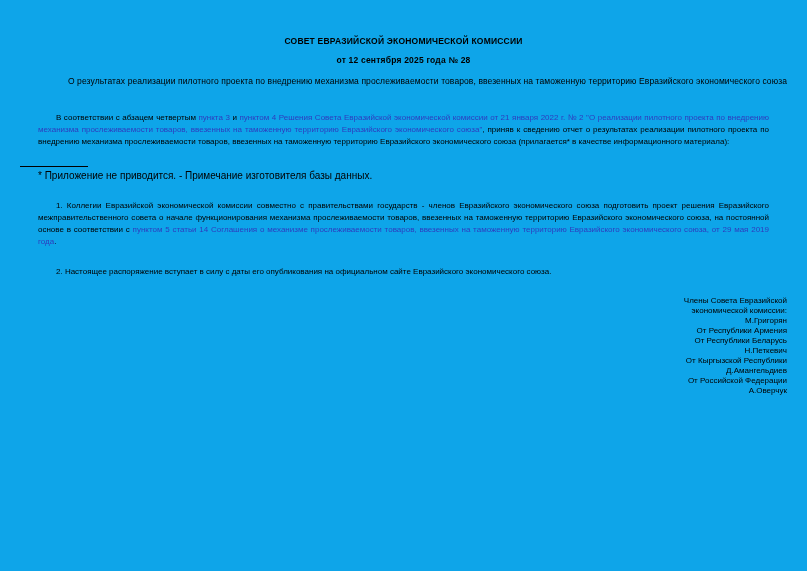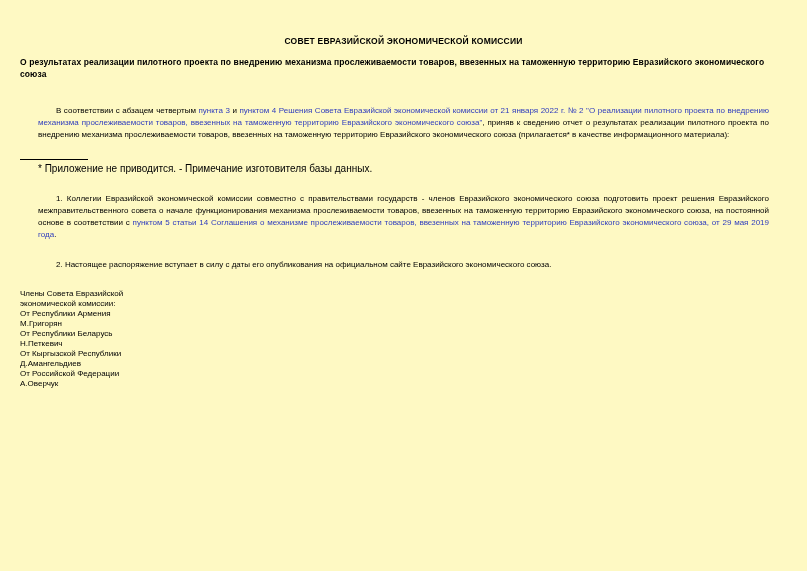--- a/index.html
+++ b/index.html
@@ -4,38 +4,38 @@
 <style>
   html, body {
     margin: 0;
     padding: 0;
     background: #ffffff;
   }
   .page {
     position: relative;
     width: 807px;
     height: 571px;
-    background: #fef9c3;
+    background: #0ea5e9;
     font-family: "Liberation Sans", sans-serif;
     color: #000000;
     box-sizing: border-box;
     padding: 37px 20px 0 20px;
     overflow: hidden;
   }
   .doc-header .h-line {
     text-align: center;
     font-weight: bold;
     font-size: 8.5px;
     line-height: 9px;
     margin-bottom: 10px;
     letter-spacing: 0.2px;
   }
   .doc-title {
-    text-align: left;
-    font-weight: bold;
+    text-align: right;
+    font-weight: normal;
     font-size: 8.5px;
     line-height: 12px;
     letter-spacing: 0.1px;
   }
   .para {
     margin: 18px;
     font-size: 8px;
     line-height: 12px;
     text-align: justify;
     text-indent: 18px;
@@ -53,54 +53,55 @@
     margin: 0 0 3px 0;
   }
   .footnote {
     font-size: 10px;
     line-height: 12px;
     text-indent: 18px;
   }
   .items { margin-top: 0px; }
   .signature {
     margin-top: 4px;
-    text-align: left;
+    text-align: right;
     font-size: 8px;
     line-height: 10px;
   }
   .signature .sig-line { white-space: pre; }
 </style>
 </head>
 <body>
 
 <div class="page">
 
   <div class="doc-header">
     <div class="h-line">СОВЕТ ЕВРАЗИЙСКОЙ ЭКОНОМИЧЕСКОЙ КОМИССИИ</div>
+    <div class="h-line">от 12 сентября 2025 года № 28</div>
   </div>
 
   <div class="doc-title">О результатах реализации пилотного проекта по внедрению механизма прослеживаемости товаров, ввезенных на таможенную территорию Евразийского экономического союза</div>
 
   <p class="para preamble"><span>В соответствии с абзацем четвертым </span><span class="doclink">пункта 3</span><span> и </span><span class="doclink">пунктом 4 Решения Совета Евразийской экономической комиссии от 21 января 2022 г. № 2 "О реализации пилотного проекта по внедрению механизма прослеживаемости товаров, ввезенных на таможенную территорию Евразийского экономического союза"</span><span>, приняв к сведению отчет о результатах реализации пилотного проекта по внедрению механизма прослеживаемости товаров, ввезенных на таможенную территорию Евразийского экономического союза (прилагается* в качестве информационного материала):</span></p>
 
   <div class="footnote-block">
     <div class="footnote-rule"></div>
     <div class="footnote">* Приложение не приводится. - Примечание изготовителя базы данных.</div>
   </div>
 
   <div class="items">
     <p class="para"><span>1. Коллегии Евразийской экономической комиссии совместно с правительствами государств - членов Евразийского экономического союза подготовить проект решения Евразийского межправительственного совета о начале функционирования механизма прослеживаемости товаров, ввезенных на таможенную территорию Евразийского экономического союза, на постоянной основе в соответствии с </span><span class="doclink">пунктом 5 статьи 14 Соглашения о механизме прослеживаемости товаров, ввезенных на таможенную территорию Евразийского экономического союза, от 29 мая 2019 года</span><span>.</span></p>
     <p class="para">2. Настоящее распоряжение вступает в силу с даты его опубликования на официальном сайте Евразийского экономического союза.</p>
   </div>
 
   <div class="signature">
       <div class="sig-line">Члены Совета Евразийской</div>
       <div class="sig-line">экономической комиссии:</div>
+      <div class="sig-line">М.Григорян</div>
       <div class="sig-line">От Республики Армения</div>
-      <div class="sig-line">М.Григорян</div>
       <div class="sig-line">От Республики Беларусь</div>
       <div class="sig-line">Н.Петкевич</div>
       <div class="sig-line">От Кыргызской Республики</div>
       <div class="sig-line">Д.Амангельдиев</div>
       <div class="sig-line">От Российской Федерации</div>
       <div class="sig-line">А.Оверчук</div>
     </div>
 
 </div>
 

